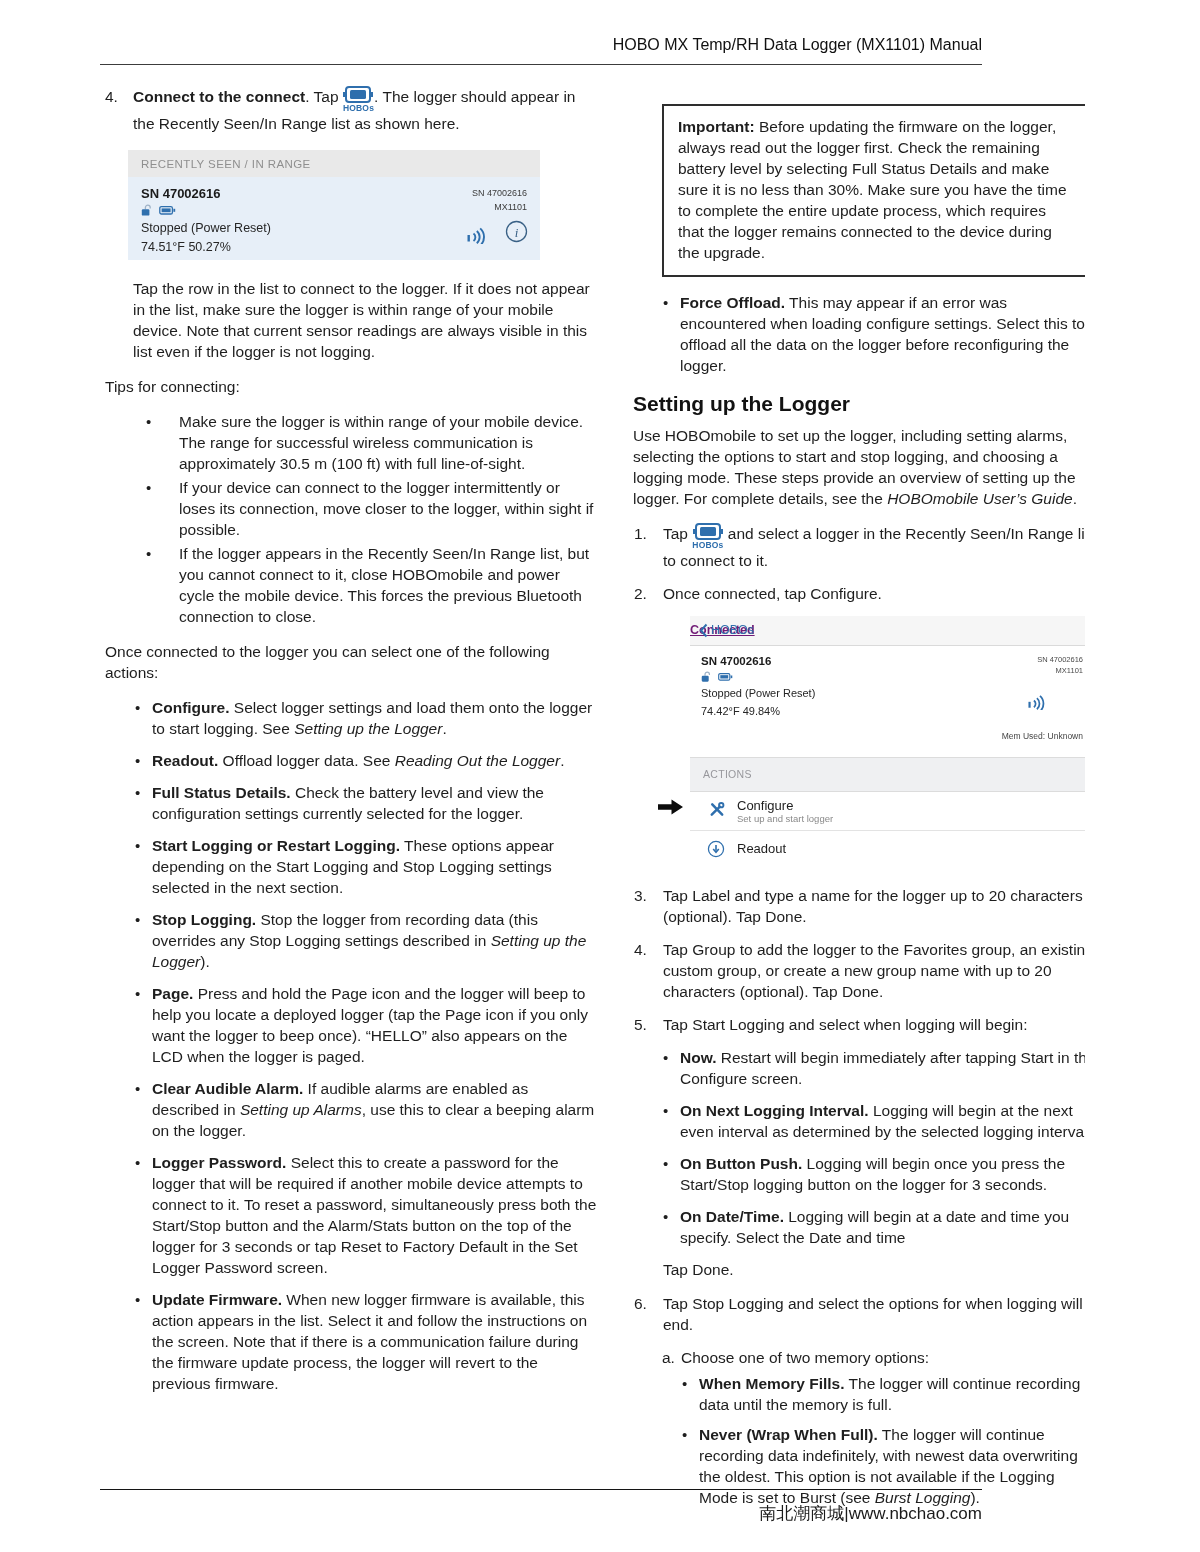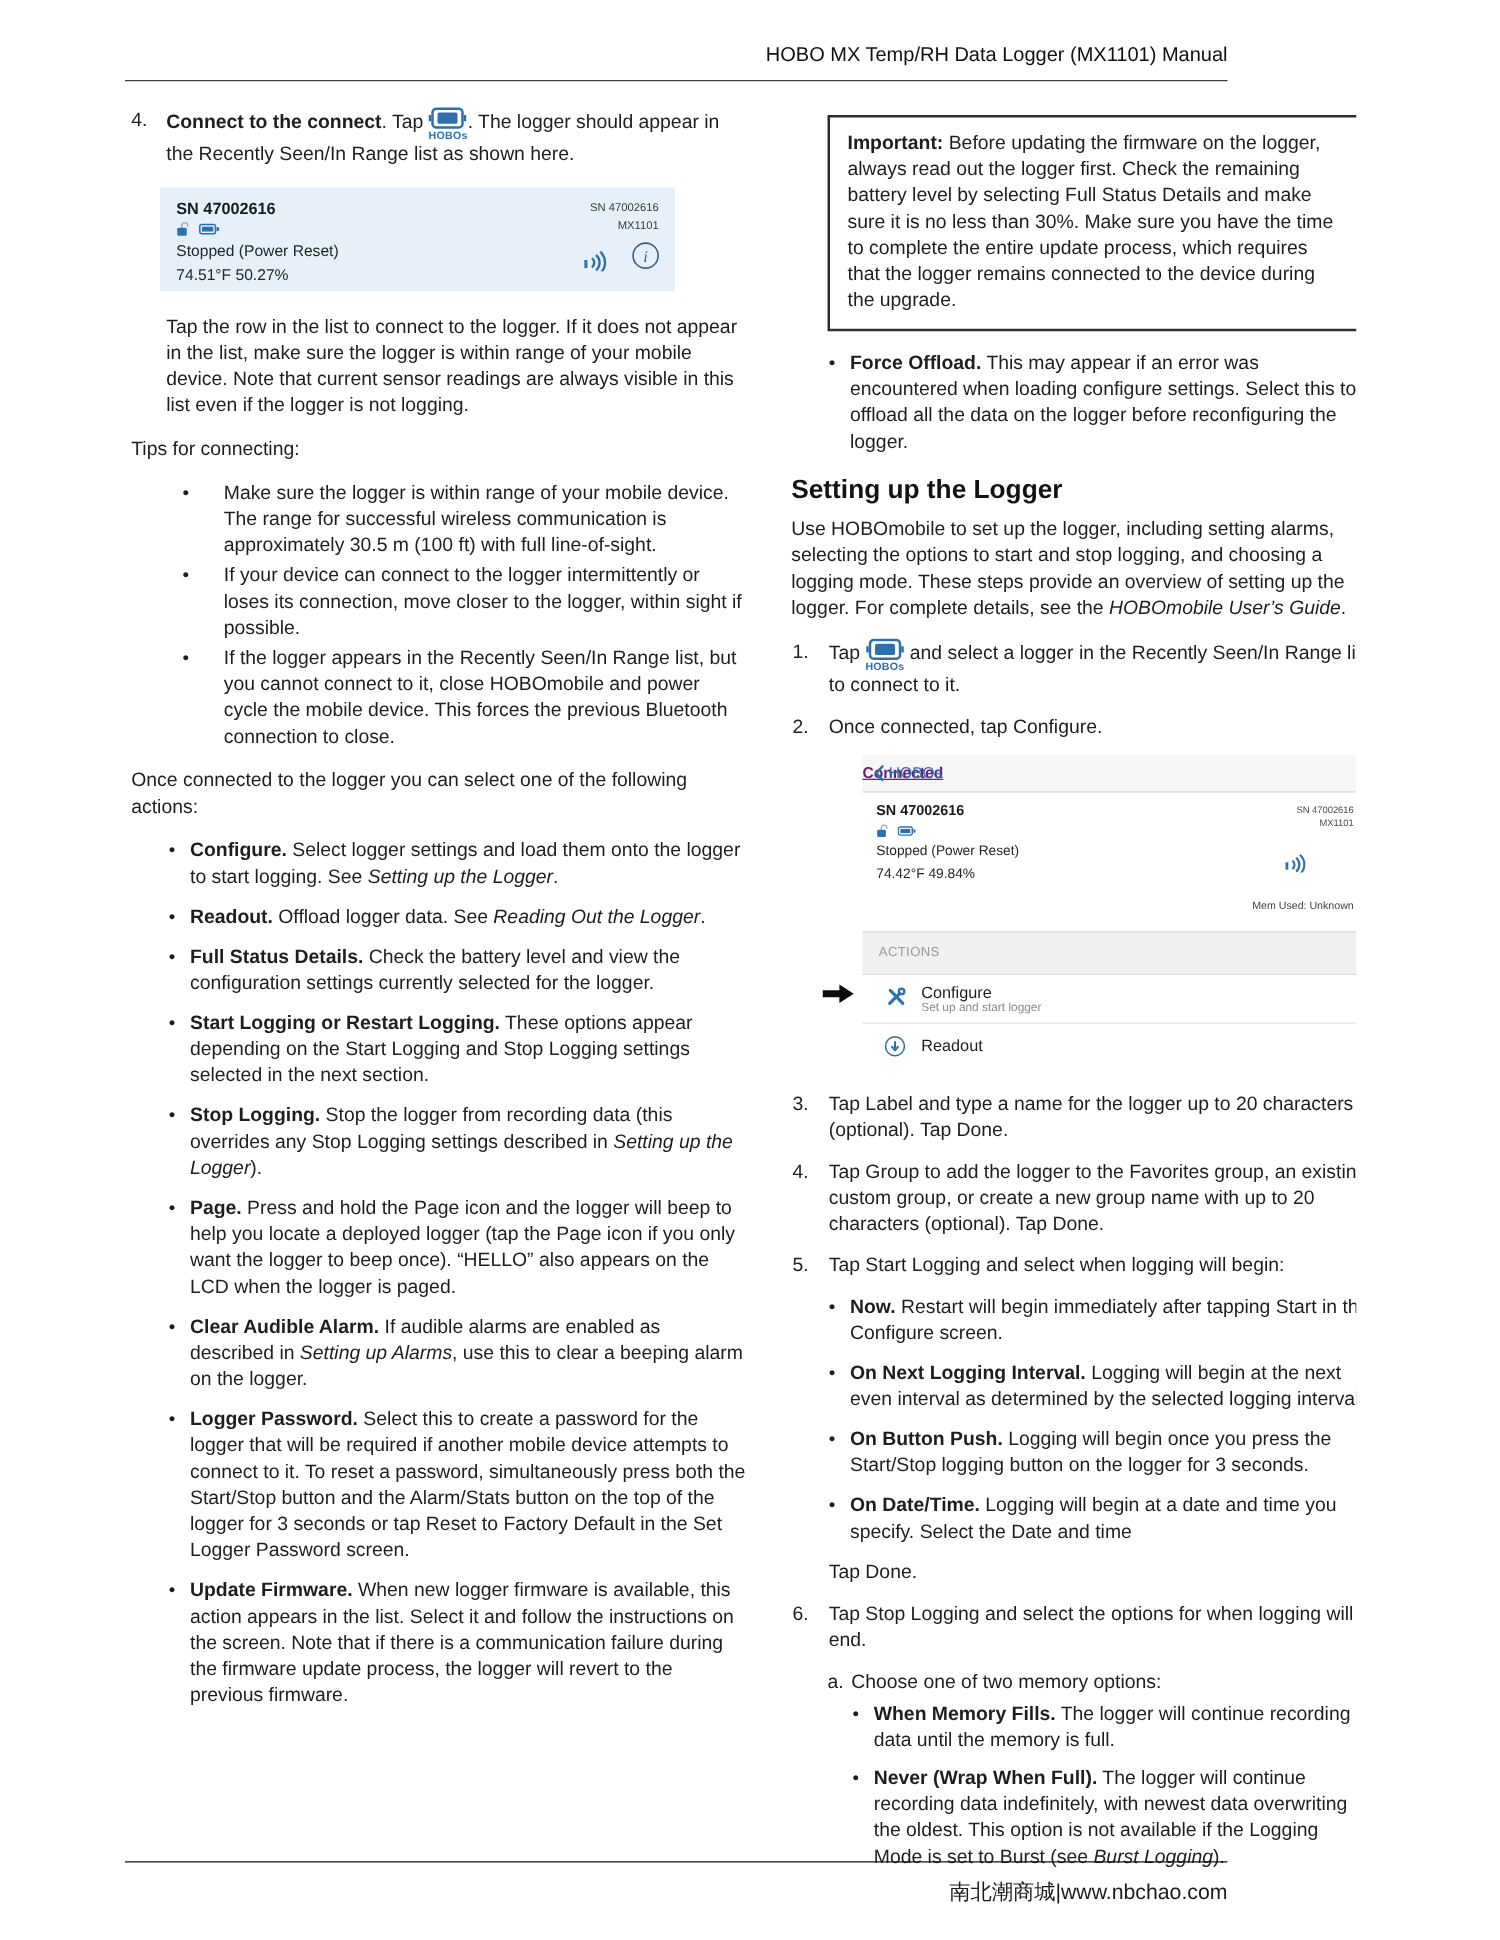--- a/index.html
+++ b/index.html
@@ -9,21 +9,21 @@
   .seg-i{font-style:italic;}
 
   
   .header{position:absolute;left:100px;right:103px;top:34px;text-align:right;
           font-size:16px;color:#101010;padding-bottom:9px;border-bottom:1.5px solid #3c3c3c;}
   .footer{position:absolute;left:100px;right:103px;top:1489px;border-top:1.5px solid #141414;
           text-align:right;padding-top:13px;font-size:17px;color:#1a1a1a;}
 
   
   .col-left{position:absolute;left:105px;top:86px;width:493px;}
-  .col-right{position:absolute;left:633px;top:80px;width:464px;}
+  .col-right{position:absolute;left:633px;top:92px;width:464px;}
 
   p{margin:0 0 14px 0;}
   .indent{padding-left:28px;}
 
   
   .numbered{position:relative;padding-left:30px;margin-bottom:12px;}
   .numbered .num{position:absolute;left:1px;top:0;}
   .step4{padding-left:28px;margin-bottom:12px;}
   .step4 .num{left:0;}
 
@@ -107,20 +107,21 @@
   </div>
 
   <div class="col-left">
 
     <div class="numbered step4">
       <span class="num">4.</span>
       <span><span class="seg-b">Connect to the connect</span><span>. Tap </span><span class="hobos-inline"><span class="hobo-glyph"></span><span class="hobo-word">HOBOs</span></span><span>. The logger should appear in the Recently Seen/In Range list as shown here.</span></span>
     </div>
 
     <div class="shot1">
+      <div class="shot1-header">RECENTLY SEEN / IN RANGE</div>
       <div class="shot1-row">
         <div class="shot-sn">SN 47002616</div>
         <div class="shot-ic-row">
           <svg width="12" height="13" viewBox="0 0 12 13">
             <path d="M4.4 5.2 V3.6 a2.4 2.4 0 0 1 4.8 0 V4.4" fill="none" stroke="#9fb3c8" stroke-width="1.3"></path>
             <rect x="0.8" y="5.2" width="7.6" height="6.4" rx="1.2" fill="#2f6fad"></rect>
           </svg>
           <svg width="17" height="11" viewBox="0 0 17 11">
             <rect x="0.8" y="1.6" width="12.6" height="7.4" rx="1.6" fill="none" stroke="#2f6fad" stroke-width="1.3"></rect>
             <rect x="14.4" y="3.8" width="1.8" height="3" fill="#2f6fad"></rect>

